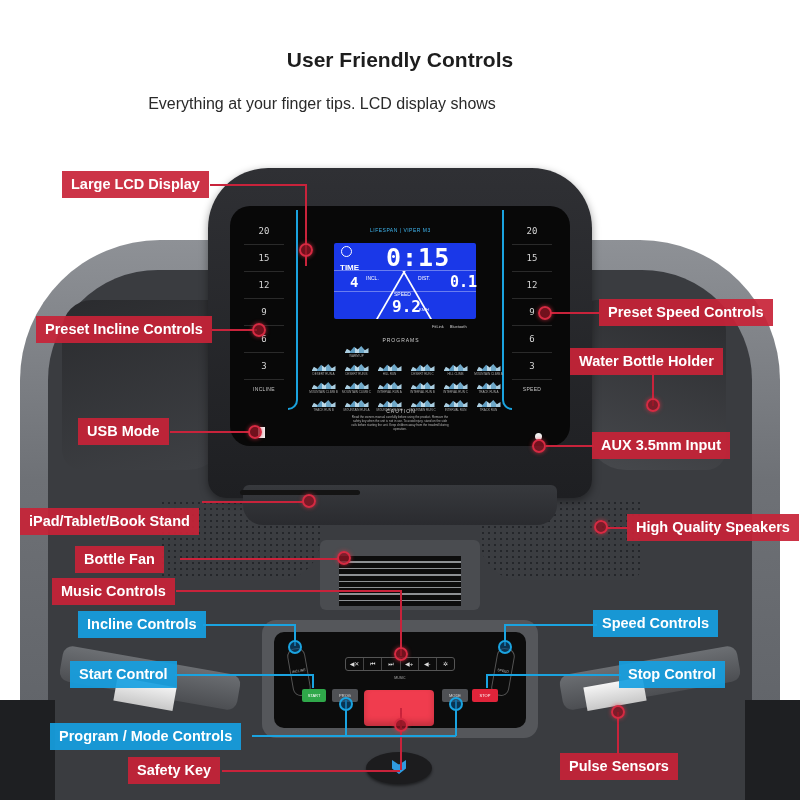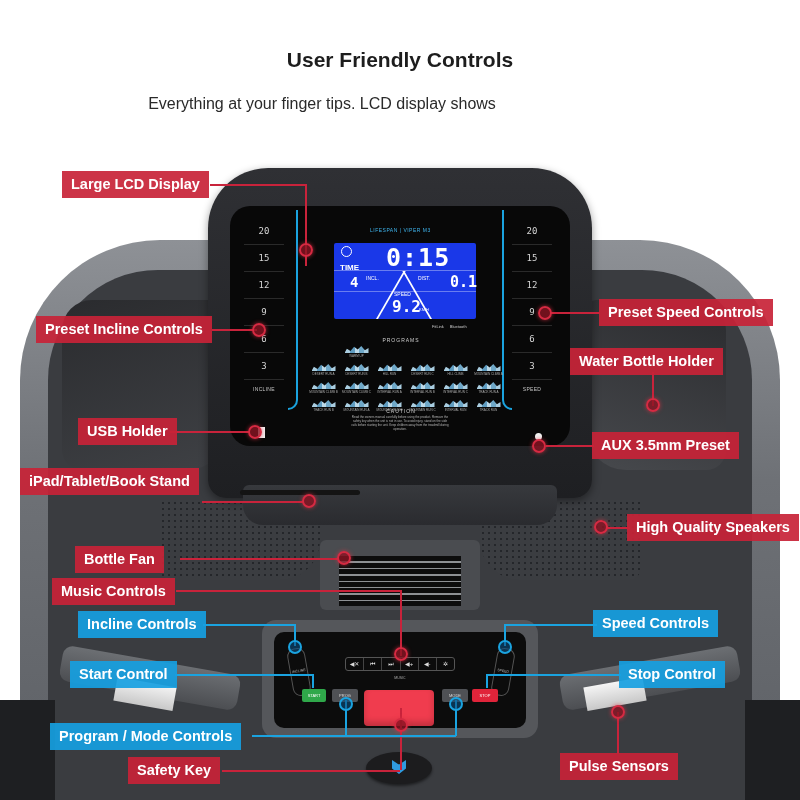--- a/index.html
+++ b/index.html
@@ -352,23 +352,23 @@
 <div class="line blue" style="left:252px;top:735px;width:204px;height:2px"></div>
 <div class="line blue" style="left:345px;top:700px;width:2px;height:36px"></div>
 <div class="line blue" style="left:455px;top:700px;width:2px;height:36px"></div>
 <div class="dot blue" style="left:339px;top:697px"></div>
 <div class="dot blue" style="left:449px;top:697px"></div>
 
 <div class="tag red" style="left:62px;top:171px">Large LCD Display</div>
 <div class="tag red" style="left:36px;top:316px">Preset Incline Controls</div>
 <div class="tag red" style="left:599px;top:299px">Preset Speed Controls</div>
 <div class="tag red" style="left:570px;top:348px">Water Bottle Holder</div>
-<div class="tag red" style="left:78px;top:418px">USB Holder</div>
-<div class="tag red" style="left:592px;top:432px">AUX 3.5mm Preset</div>
-<div class="tag red" style="left:20px;top:468px">iPad/Tablet/Book Stand</div>
+<div class="tag red" style="left:78px;top:418px">USB Mode</div>
+<div class="tag red" style="left:592px;top:432px">AUX 3.5mm Input</div>
+<div class="tag red" style="left:20px;top:508px">iPad/Tablet/Book Stand</div>
 <div class="tag red" style="left:627px;top:514px">High Quality Speakers</div>
 <div class="tag red" style="left:75px;top:546px">Bottle Fan</div>
 <div class="tag red" style="left:52px;top:578px">Music Controls</div>
 <div class="tag blue" style="left:78px;top:611px">Incline Controls</div>
 <div class="tag blue" style="left:593px;top:610px">Speed Controls</div>
 <div class="tag blue" style="left:70px;top:661px">Start Control</div>
 <div class="tag blue" style="left:619px;top:661px">Stop Control</div>
 <div class="tag blue" style="left:50px;top:723px">Program / Mode Controls</div>
 <div class="tag red" style="left:128px;top:757px">Safety Key</div>
 <div class="tag red" style="left:560px;top:753px">Pulse Sensors</div>

